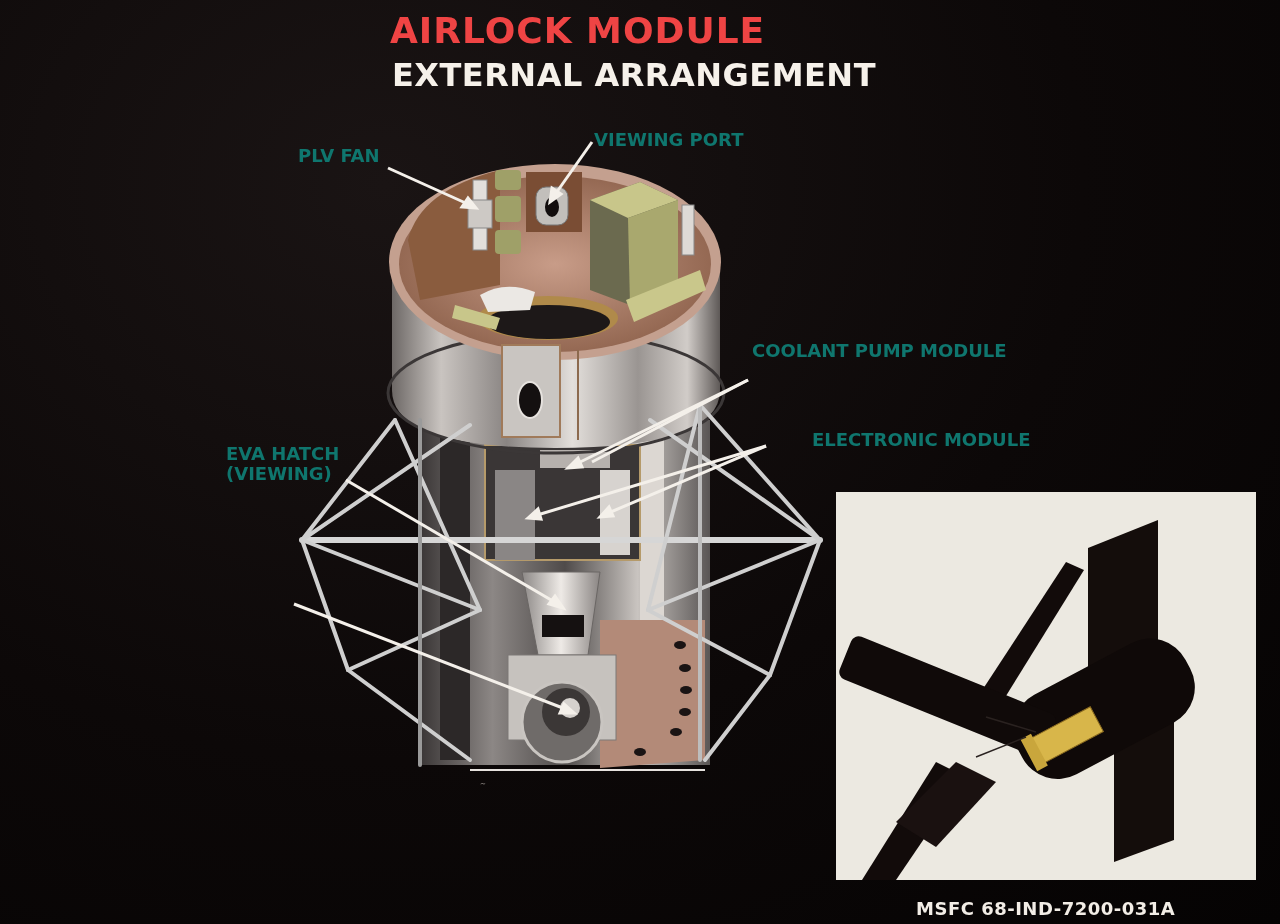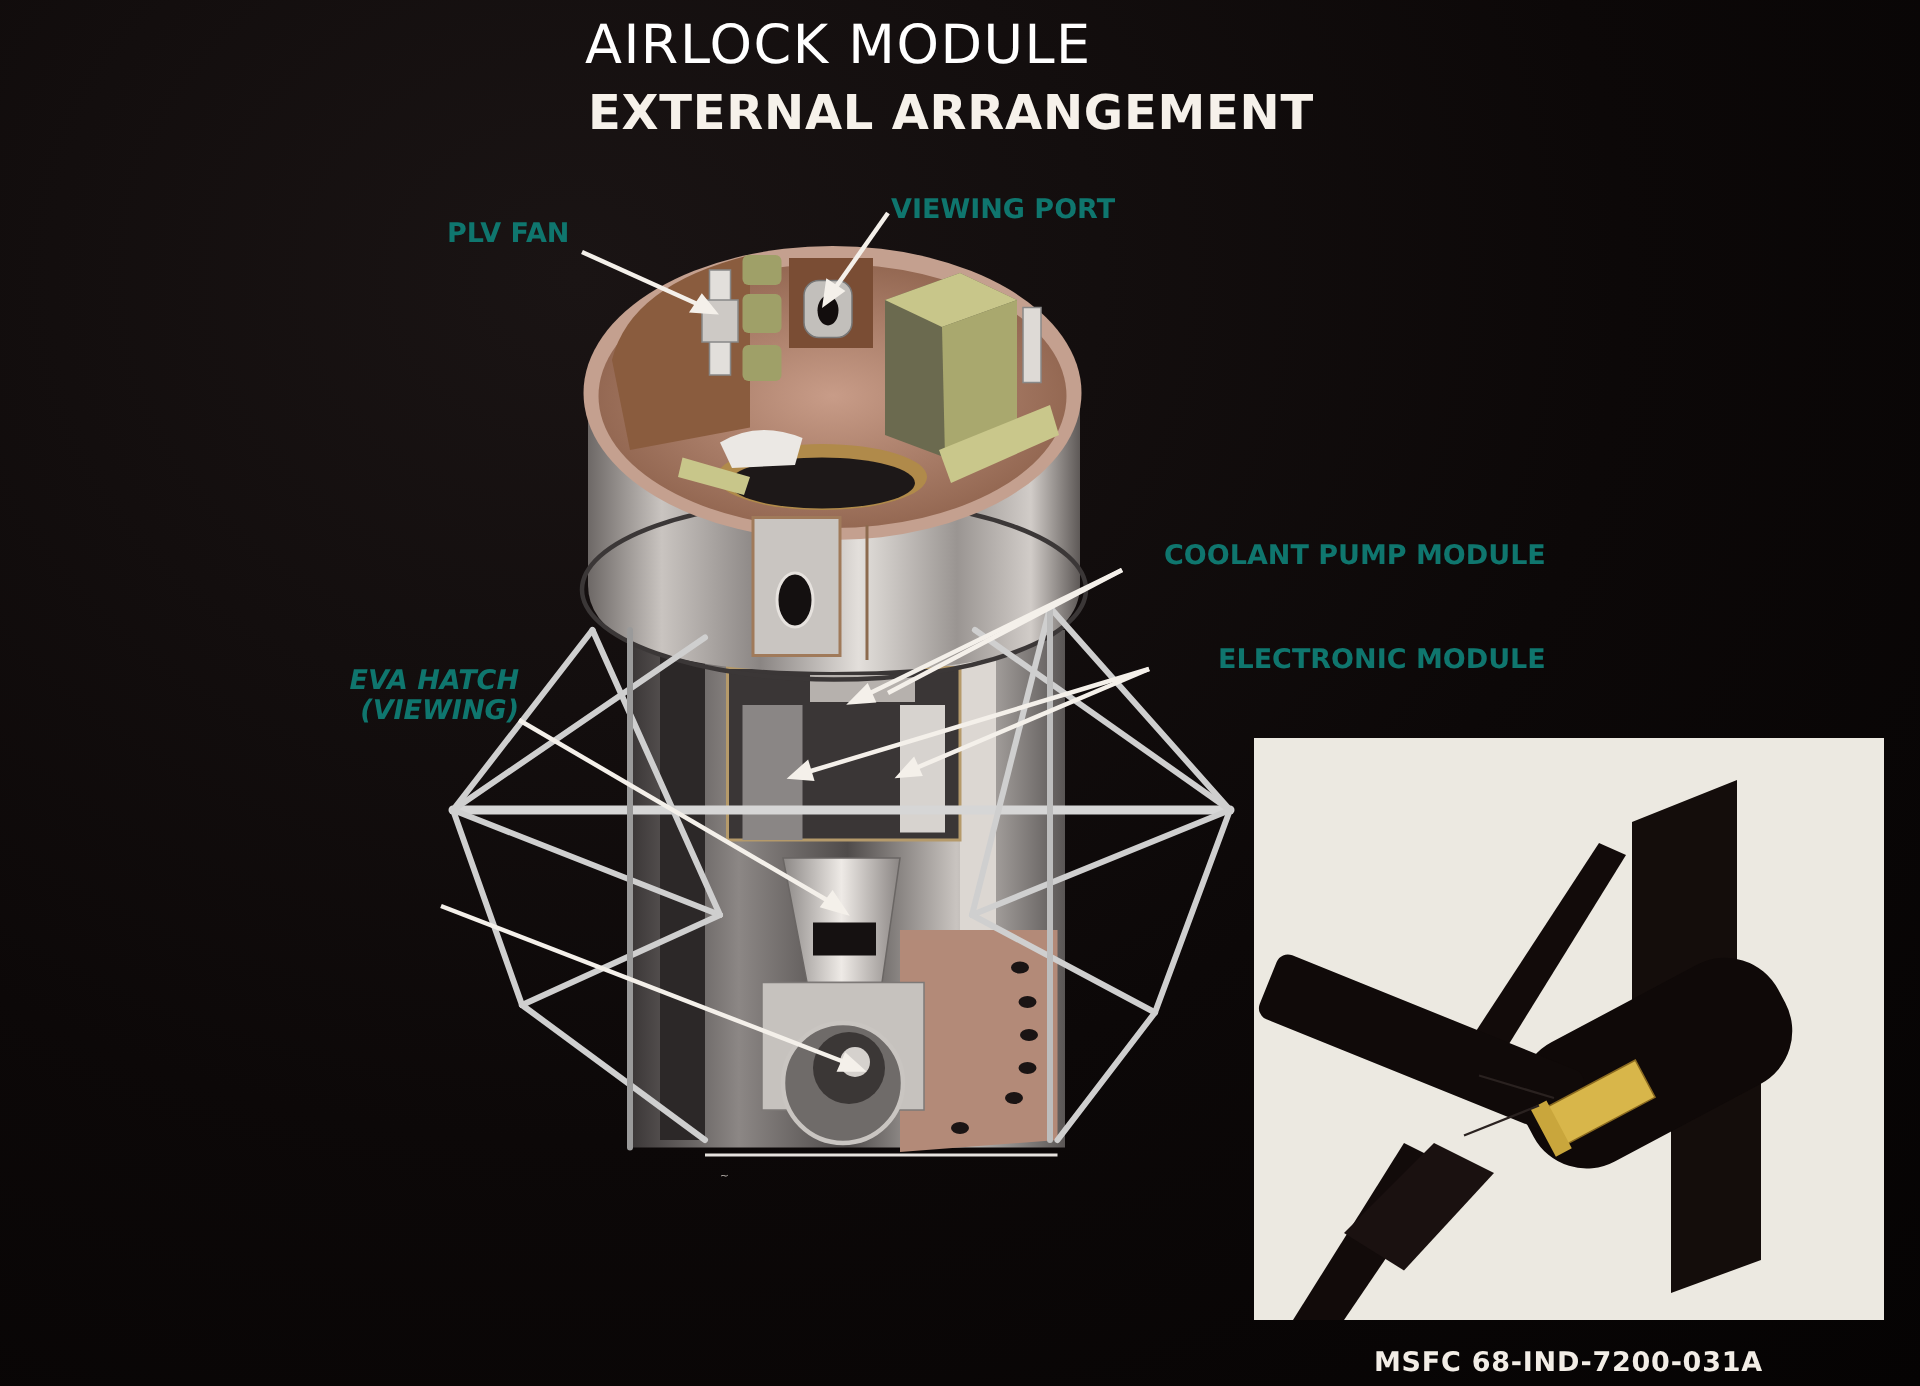--- a/index.html
+++ b/index.html
@@ -8,32 +8,32 @@
     background: #0a0607;
     font-family: "DejaVu Sans", sans-serif;
     position: relative;
   }
   .poster {
     position: absolute; left: 0; top: 0; width: 1280px; height: 924px;
     background: radial-gradient(ellipse at 30% 20%, #1a1414 0%, #0c0808 55%, #050303 100%);
   }
   .title {
     position: absolute; left: 390px; top: 8px;
-    color: #ffffff; font-weight: normal; font-size: 36px; letter-spacing: 1px;
+    color: #ef4444; font-weight: bold; font-size: 36px; letter-spacing: 1px;
     line-height: 46px;
   }
   .subtitle {
     position: absolute; left: 392px; top: 56px;
     color: #f6f1ea; font-weight: bold; font-size: 32px; letter-spacing: 0.5px;
   }
   .label {
     position: absolute; color: #0f766e; font-weight: bold; font-size: 18px;
     line-height: 20px; white-space: nowrap;
   }
-  .label-center { text-align: right; font-style: italic; }
+  .label-center { text-align: left; }
   svg.art { position: absolute; left: 0; top: 0; }
   .inset {
     position: absolute; left: 836px; top: 492px; width: 420px; height: 388px;
     background: #ece9e1;
   }
   .caption {
     position: absolute; left: 916px; top: 898px;
     color: #f2ede6; font-weight: bold; font-size: 18px; letter-spacing: 0.5px; text-align: right;
   }
 </style>
@@ -177,21 +177,21 @@
     <polygon points="563,608 549,604 555,596"></polygon>
     <line x1="294" y1="604" x2="568" y2="710"></line>
     <polygon points="574,713 560,713 564,704"></polygon>
   </g>
 
   <text x="480" y="786" fill="#bdb7b2" font-size="7" font-family="DejaVu Sans, sans-serif">~</text>
 </svg>
 
 <div class="label" style="left:298px; top:146px;">PLV FAN</div>
 <div class="label" style="left:594px; top:130px;">VIEWING PORT</div>
-<div class="label" style="left:752px; top:361px;margin-left:24px;">COOLANT PUMP MODULE</div>
+<div class="label" style="left:752px; top:341px;">COOLANT PUMP MODULE</div>
 <div class="label" style="left:812px; top:430px;">ELECTRONIC MODULE</div>
 <div class="label label-center" style="left:226px; top:444px; width:120px;">
   <div>EVA HATCH</div>
   <div>(VIEWING)</div>
 </div>
 <div class="label" style="left:10px; top:592px;">
 </div>
 
 <div class="inset">
   <svg width="420" height="388" viewBox="0 0 420 388">

